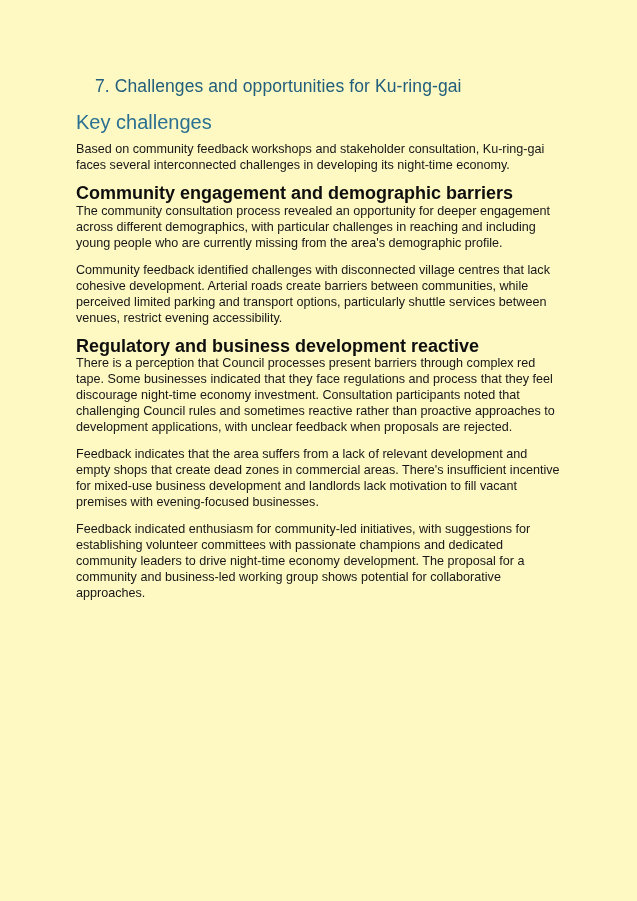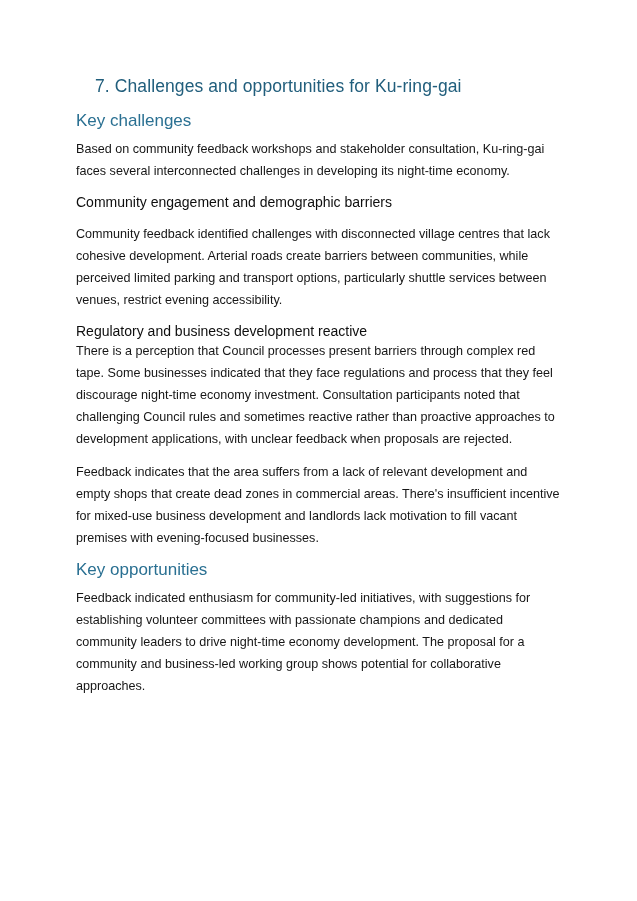--- a/index.html
+++ b/index.html
@@ -10,90 +10,90 @@
     width: 637px;
     height: 901px;
     background: #8a8a8a;
     font-family: "Liberation Sans", sans-serif;
     overflow: hidden;
   }
   .page {
     position: relative;
     width: 637px;
     height: 901px;
-    background: #ffffff;
+    background: #fef9c3;
   }
   .content {
     position: absolute;
     left: 76px;
     top: 76px;
     width: 489px;
   }
   .doc-title {
     margin: 0 0 14px 19px;
     font-size: 17.5px;
     font-weight: 400;
     color: #215e7c;
     letter-spacing: 0.1px;
   }
   .section-heading {
     margin: 8px 0 7px 0;
-    font-size: 17px;
+    font-size: 20px;
     font-weight: 400;
     color: #2a7092;
   }
   .para {
     margin: 0 0 11px 0;
     font-size: 12.6px;
-    line-height: 22px;
+    line-height: 16px;
     color: #161616;
   }
   .block {
     margin: 0 0 11px 0;
   }
   .subhead {
     margin: 0;
-    font-size: 14px;
+    font-size: 18px;
     line-height: 18.6px;
-    font-weight: 400;
+    font-weight: 700;
     color: #0e0e0e;
   }
   .block .para {
     margin: 0;
   }
 </style>
 </head>
 <body>
 
 <div class="page">
   <div class="content">
 
     <h1 class="doc-title">7. Challenges and opportunities for Ku-ring-gai</h1>
 
     <h2 class="section-heading">Key challenges</h2>
 
     <p class="para">Based on community feedback workshops and stakeholder consultation, Ku-ring-gai faces several interconnected challenges in developing its night-time economy.</p>
 
     <div class="block">
       <p class="subhead">Community engagement and demographic barriers</p>
+      <p class="para">The community consultation process revealed an opportunity for deeper engagement across different demographics, with particular challenges in reaching and including young people who are currently missing from the area's demographic profile.</p>
     </div>
 
     <div class="block">
       <p class="para">Community feedback identified challenges with disconnected village centres that lack cohesive development. Arterial roads create barriers between communities, while perceived limited parking and transport options, particularly shuttle services between venues, restrict evening accessibility.</p>
     </div>
 
 
     <div class="block">
       <p class="subhead">Regulatory and business development reactive</p>
       <p class="para">There is a perception that Council processes present barriers through complex red tape. Some businesses indicated that they face regulations and process that they feel discourage night-time economy investment. Consultation participants noted that challenging Council rules and sometimes reactive rather than proactive approaches to development applications, with unclear feedback when proposals are rejected.</p>
     </div>
 
     <div class="block">
       <p class="para">Feedback indicates that the area suffers from a lack of relevant development and empty shops that create dead zones in commercial areas. There's insufficient incentive for mixed-use business development and landlords lack motivation to fill vacant premises with evening-focused businesses.</p>
     </div>
 
 
-    <h2 class="section-heading">Key opportunities</h2>
 
     <p class="para">Feedback indicated enthusiasm for community-led initiatives, with suggestions for establishing volunteer committees with passionate champions and dedicated community leaders to drive night-time economy development. The proposal for a community and business-led working group shows potential for collaborative approaches.</p>
 
   </div>
 </div>
 
 </body></html>

